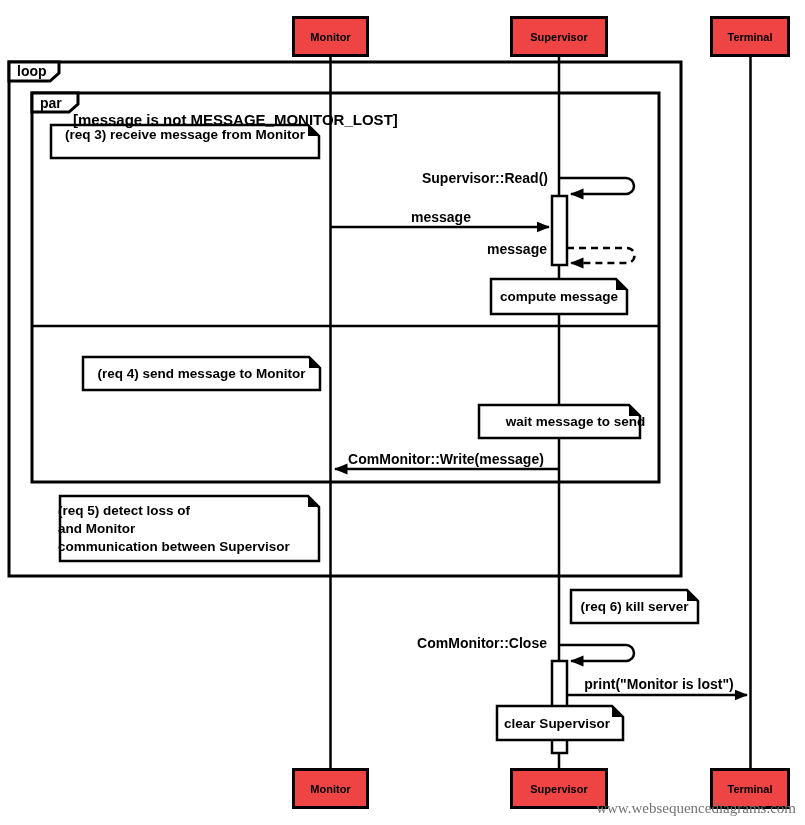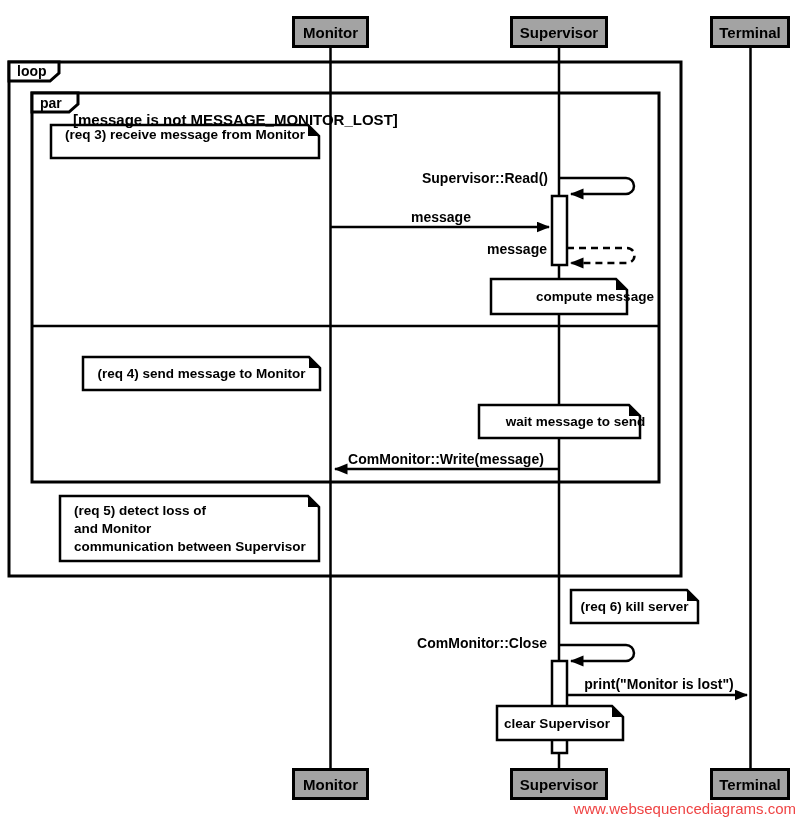--- a/index.html
+++ b/index.html
@@ -4,23 +4,23 @@
 <style>
   html,body{margin:0;padding:0;background:#fff;}
   .stage{
     position:relative;width:805px;height:825px;background:#ffffff;
     font-family:"Liberation Sans","DejaVu Sans",sans-serif;color:#000;
     overflow:hidden;
   }
   svg.canvas{position:absolute;left:0;top:0;z-index:1;}
   .actor-box{
     position:absolute;z-index:3;box-sizing:border-box;
-    border:3px solid #000;background:#a3a3a3;
+    border:3px solid #000;background:#ef4444;
     display:flex;align-items:center;justify-content:center;
-    font-size:15px;font-weight:bold;height:32px;
+    font-size:11px;font-weight:bold;height:41px;
   }
   .lbl{
     position:absolute;z-index:3;font-size:14px;font-weight:bold;
     white-space:nowrap;line-height:16px;
   }
   .lbl.center{text-align:center;}
   .lbl.right{text-align:right;}
   .note-label{
     position:absolute;z-index:3;font-size:13.5px;font-weight:bold;
     display:flex;align-items:center;justify-content:center;text-align:center;
@@ -32,22 +32,23 @@
   }
   .frame-label{
     position:absolute;z-index:4;font-size:14px;font-weight:bold;line-height:14px;
   }
   .guard{
     position:absolute;z-index:3;font-size:15px;font-weight:bold;line-height:17px;
     white-space:nowrap;
     margin-top:48px;
   }
   .watermark{
-    position:absolute;z-index:3;font-size:15px;font-weight:normal;color:#ef4444;
+    position:absolute;z-index:3;font-size:15px;font-weight:normal;color:#737373;
     white-space:nowrap;
+    font-family:Liberation Serif, serif;
   }
 </style>
 </head>
 <body>
 
 <div class="stage">
 
   <svg class="canvas" width="805" height="825" viewBox="0 0 805 825">
     <defs>
       <marker id="arrow" markerUnits="userSpaceOnUse" markerWidth="14" markerHeight="12" refX="12.5" refY="5.5" orient="auto">
@@ -124,24 +125,24 @@
   <div class="frame-label" style="left:40px;top:96px;">par</div>
 
   <div class="lbl right" style="right:257px;top:170px;">Supervisor::Read()</div>
   <div class="lbl center" style="left:331px;top:209px;width:220px;">message</div>
   <div class="lbl right" style="right:258px;top:241px;">message</div>
   <div class="lbl center" style="left:333px;top:451px;width:226px;text-align:center;">ComMonitor::Write(message)</div>
   <div class="lbl right" style="right:258px;top:635px;">ComMonitor::Close</div>
   <div class="lbl center" style="left:571px;top:676px;width:176px;">print("Monitor is lost")</div>
 
   <div class="note-label" style="left:51px;top:125px;width:268px;height:18px;">(req 3) receive message from Monitor</div>
-  <div class="note-label" style="left:491px;top:279px;width:136px;height:35px;margin-left:36px;">compute message</div>
+  <div class="note-label" style="left:491px;top:279px;width:136px;height:35px;">compute message</div>
   <div class="note-label" style="left:83px;top:357px;width:237px;height:33px;">(req 4) send message to Monitor</div>
   <div class="note-label" style="left:479px;top:405px;width:161px;height:33px;padding-left:16px;">wait message to send</div>
-  <div class="note-label multiline" style="left:64px;top:496px;width:259px;height:50px;">
+  <div class="note-label multiline" style="left:48px;top:496px;width:259px;height:50px;">
     <div>(req 5) detect loss of</div>
     <div>and Monitor</div>
     <div>communication between Supervisor</div>
   </div>
   <div class="note-label" style="left:571px;top:590px;width:127px;height:33px;">(req 6) kill server</div>
   <div class="note-label" style="left:497px;top:706px;width:120px;height:34px;">clear Supervisor</div>
 
   <div class="watermark" style="right:9px;top:800px;">www.websequencediagrams.com</div>
 
 </div>

